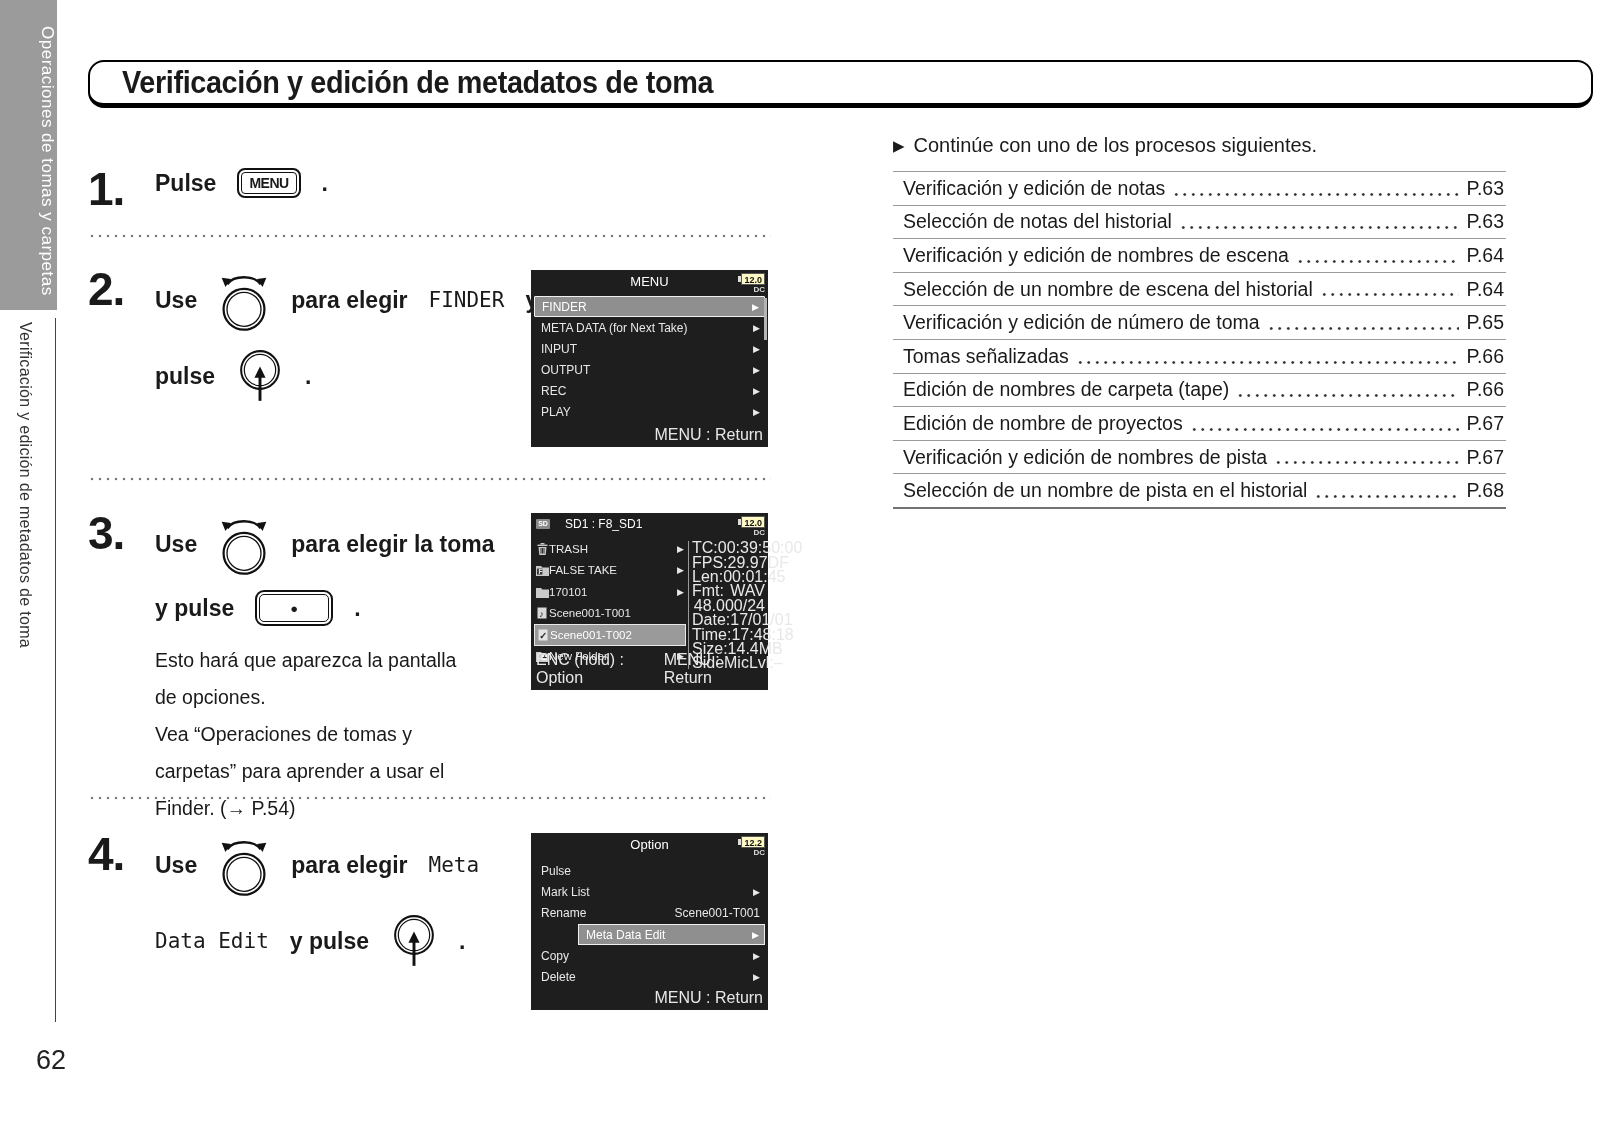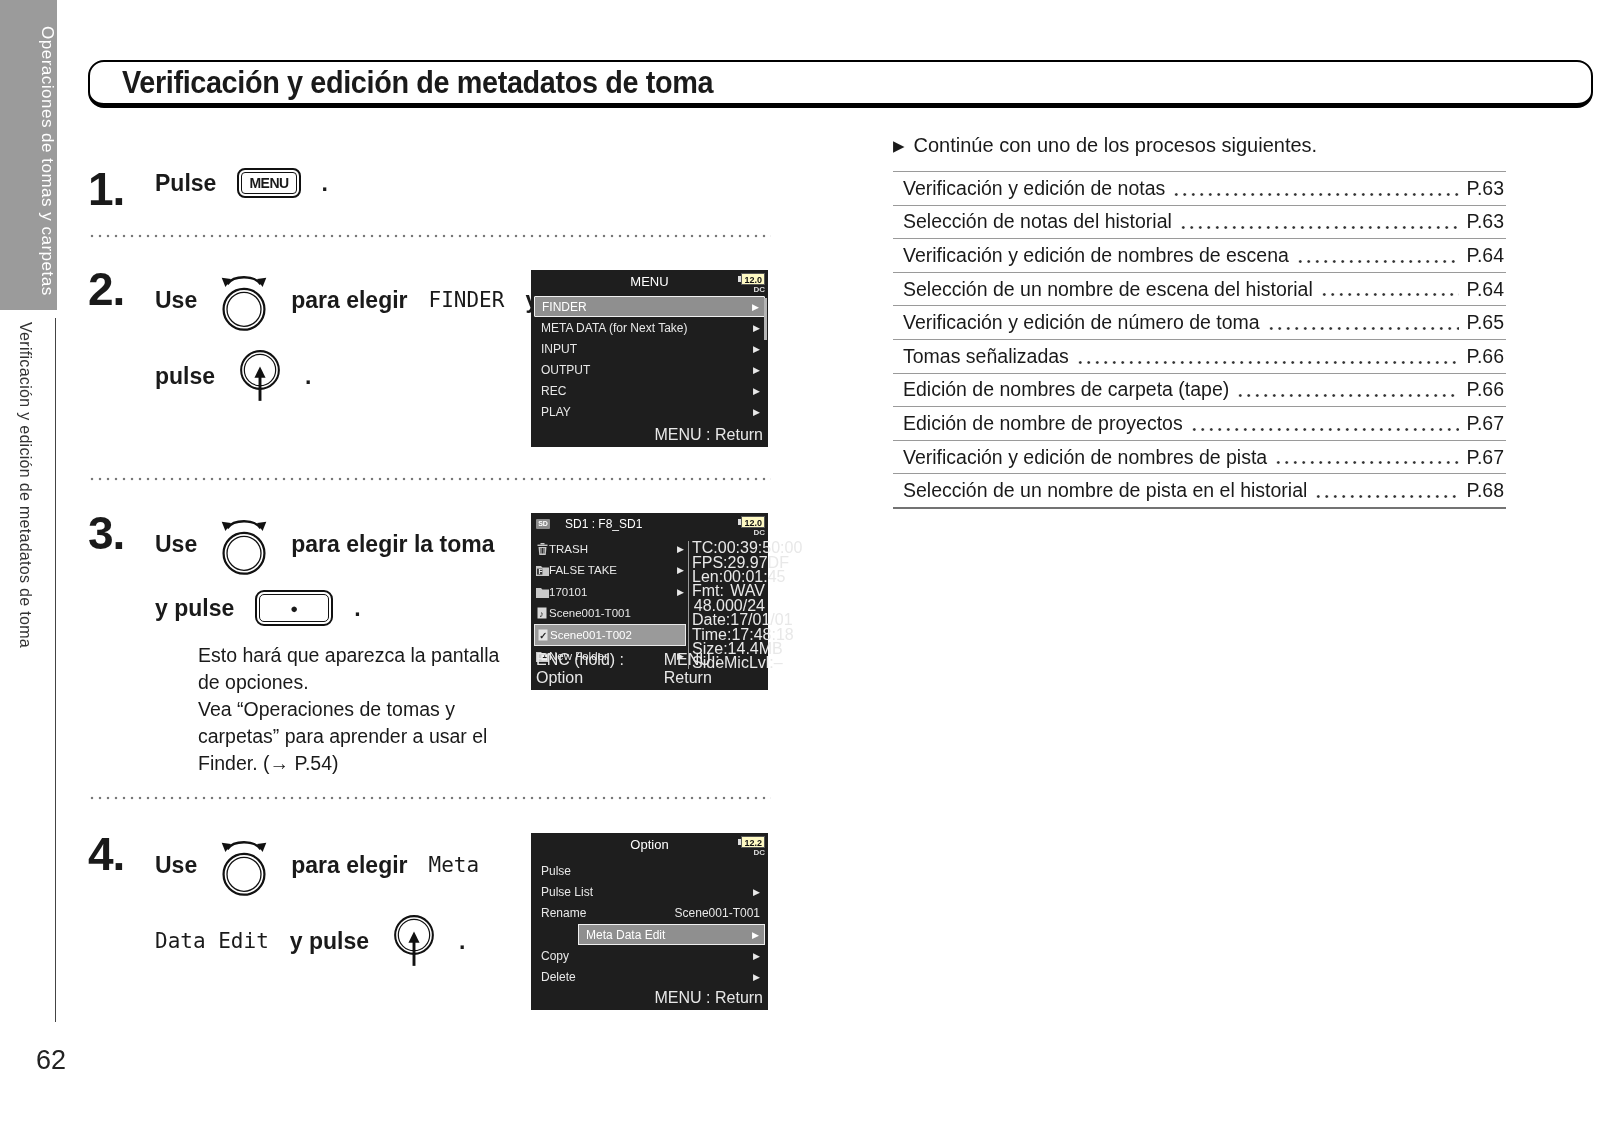--- a/index.html
+++ b/index.html
@@ -35,21 +35,21 @@
   }
 
   
   .step { position:absolute; left:88px; width:480px; }
   .step-num { position:absolute; left:0; top:-6px; font-size:46px; font-weight:bold; letter-spacing:-1px; }
   .step-body { margin-left:67px; }
   .irow { display:flex; align-items:center; gap:21px; font-weight:bold; font-size:23px; }
   .irow + .irow { margin-top:14px; }
   .btxt { white-space:nowrap; }
   .code { font-family:"DejaVu Sans Mono", monospace; font-weight:normal; font-size:21px; white-space:nowrap; }
-  .note { font-size:19.5px; line-height:27px; width:312px; margin-top:12px; font-weight:normal; color:#1a1a1a;margin-left:43px; }
+  .note { font-size:19.5px; line-height:37px; width:312px; margin-top:12px; font-weight:normal; color:#1a1a1a; }
   .dotted-div {
     position:absolute; left:88px; width:683px; height:4px;
     background-image:radial-gradient(circle, #787878 1.4px, transparent 1.6px);
     background-size:8px 4px; background-repeat:repeat-x;
   }
   
   .key { display:inline-block; border:2px solid #111; border-radius:8px; padding:2px; background:#fff; }
   .key-in { display:block; border:1px solid #111; border-radius:4px; padding:2px 7px; font-size:14px; font-weight:bold; letter-spacing:-.5px; }
   .reckey { display:inline-block; border:2px solid #111; border-radius:9px; padding:2px; }
   .reckey-in { display:flex; border:1px solid #111; border-radius:5px; width:70px; height:28px; align-items:center; justify-content:center; font-size:13px; }
@@ -384,21 +384,21 @@
           <span class="batt-nub"></span>
           <span class="batt-body">12.2</span>
         </div>
       <div class="batt-dc">DC</div>
     </div>
     <div class="olist">
       <div class="orow">
           <span>Pulse</span>
         </div>
       <div class="orow">
-          <span>Pulse List</span>
+          <span>Mark List</span>
           <span class="arr">▶</span>
         </div>
       <div class="orow">
           <span>Rename</span>
           <span class="val">Scene001-T001</span>
         </div>
       <div class="orow sel">
           <span>Meta Data Edit</span>
           <span class="arr">▶</span>
         </div>

